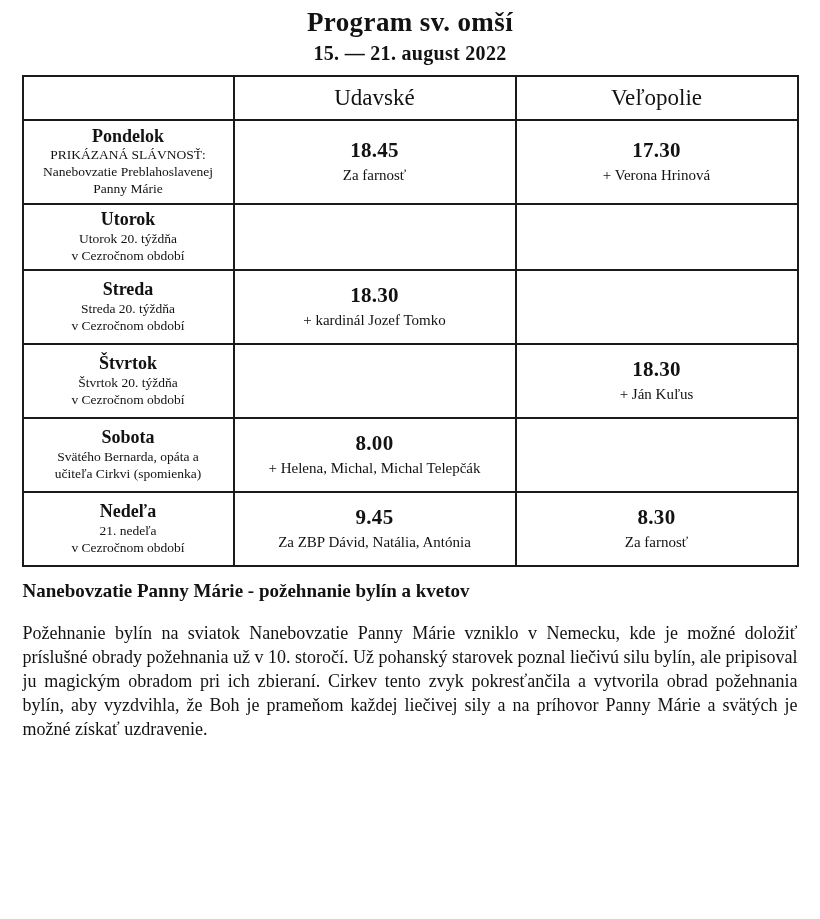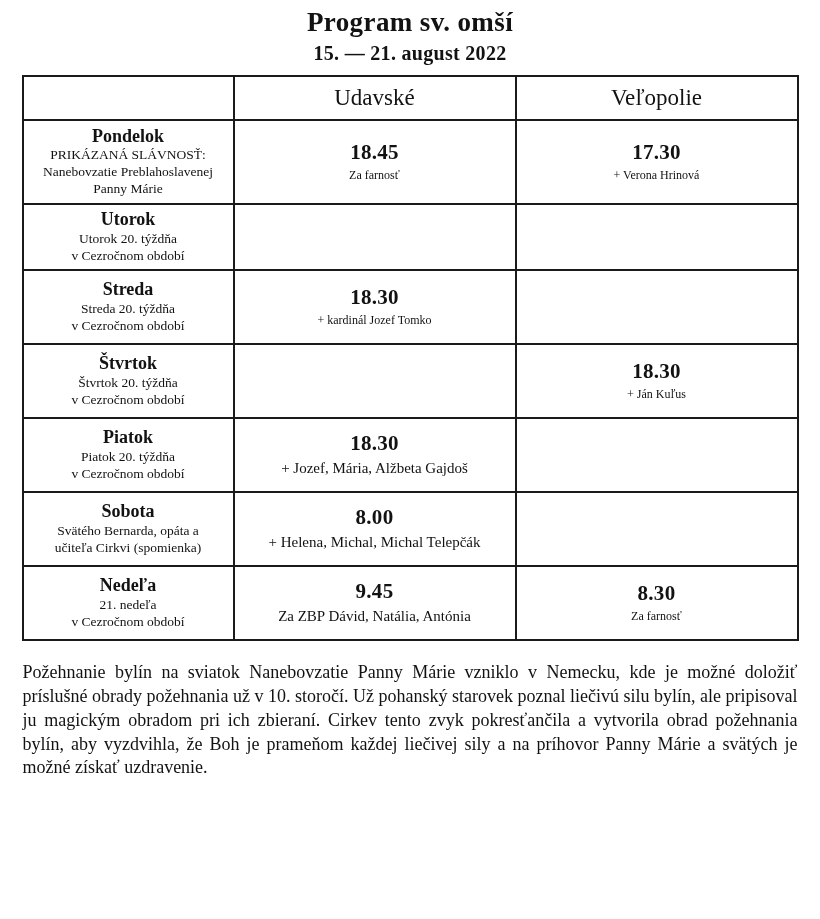--- a/index.html
+++ b/index.html
@@ -72,21 +72,21 @@
     font-weight: normal;
   }
 
   .time {
     font-size: 21px;
     font-weight: bold;
     letter-spacing: 0.3px;
     line-height: 1.2;
   }
   .intent {
-    font-size: 12px;
+    font-size: 15px;
     line-height: 1.3;
     margin-top: 3px;
   }
   .intent.small {
     font-size: 15px;
   }
   .cell-empty { }
 
   .row-mon td { height: 82px; }
   .row-tue td { height: 64px; margin-top: 46px; }
@@ -197,35 +197,20 @@
         <td class="cell-empty">
           <div class="time"></div>
           <div class="intent"></div>
         </td>
         <td>
           <div class="time">18.30</div>
           <div class="intent">+ Ján Kuľus</div>
         </td>
       </tr>
 
-      <tr class="row-fri">
-        <td>
-          <div class="day-name">Piatok</div>
-          <div class="day-sub">Piatok 20. týždňa</div>
-          <div class="day-sub">v Cezročnom období</div>
-        </td>
-        <td>
-          <div class="time">18.30</div>
-          <div class="intent small">+ Jozef, Mária, Alžbeta Gajdoš</div>
-        </td>
-        <td class="cell-empty">
-          <div class="time"></div>
-          <div class="intent"></div>
-        </td>
-      </tr>
 
       <tr class="row-sat">
         <td>
           <div class="day-name">Sobota</div>
           <div class="day-sub">Svätého Bernarda, opáta a</div>
           <div class="day-sub">učiteľa Cirkvi (spomienka)</div>
         </td>
         <td>
           <div class="time">8.00</div>
           <div class="intent small">+ Helena, Michal, Michal Telepčák</div>
@@ -249,16 +234,17 @@
         <td>
           <div class="time">8.30</div>
           <div class="intent">Za farnosť</div>
         </td>
       </tr>
 
     </tbody>
   </table>
 
   <div class="notice">
+    <div class="notice-heading">Nanebovzatie Panny Márie - požehnanie bylín a kvetov</div>
     <p class="notice-par second">Požehnanie bylín na sviatok Nanebovzatie Panny Márie vzniklo v Nemecku, kde je možné doložiť príslušné obrady požehnania už v 10. storočí. Už pohanský starovek poznal liečivú silu bylín, ale pripisoval ju magickým obradom pri ich zbieraní. Cirkev tento zvyk pokresťančila a vytvorila obrad požehnania bylín, aby vyzdvihla, že Boh je prameňom každej liečivej sily a na príhovor Panny Márie a svätých je možné získať uzdravenie.</p>
   </div>
 
 </div>
 
 </body></html>

